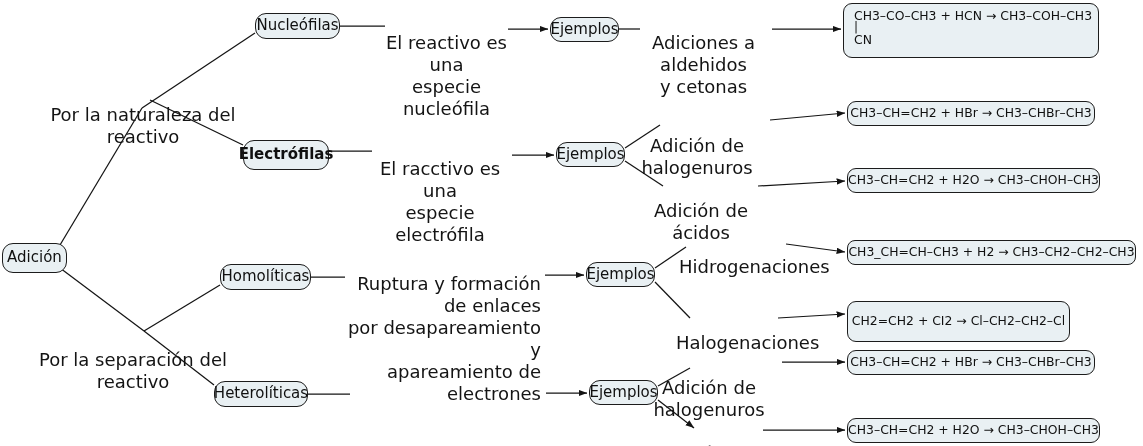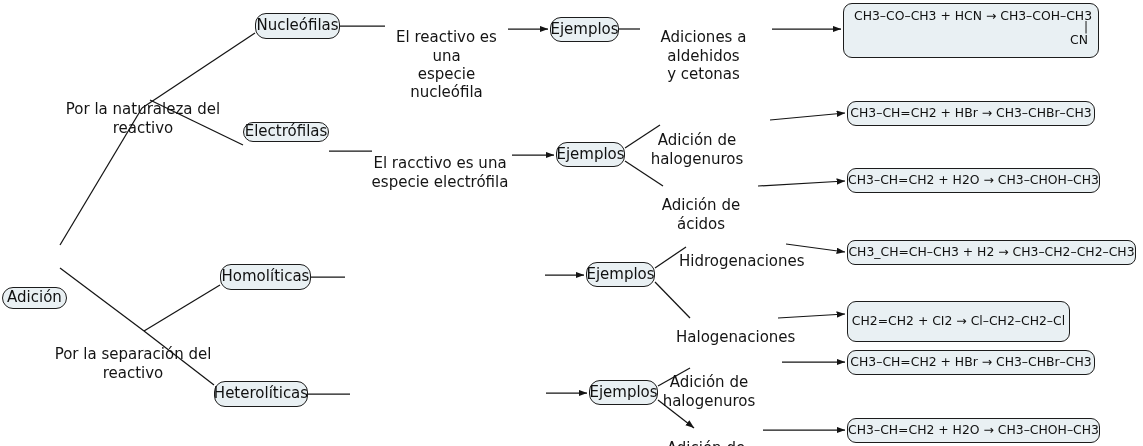--- a/index.html
+++ b/index.html
@@ -42,38 +42,38 @@
     white-space: nowrap;
   }
   .node.formula {
     border-radius: 9px;
     font-size: 12.4px;
     padding: 0 9px;
   }
   .node.formula.multiline {
     display: block;
     padding: 5px 10px 6px 10px;
-    text-align: right;
+    text-align: left;
     line-height: 1.12;
   }
   .node.formula.multiline .fline {
     display: block;
     white-space: nowrap;
   }
   .node.formula.multiline .fline.bond {
     line-height: 0.78;
     font-size: 12px;
   }
   .node.formula.multiline .fline.sub {
     line-height: 1.25;
   }
   .link-label {
     position: absolute;
     color: #141414;
-    font-size: 15px;
+    font-size: 18px;
     line-height: 1.22;
     text-align: center;
     white-space: pre-line;
     background: transparent;
   }
   .link-label.right {
     text-align: right;
   }
 </style>
 </head>
@@ -124,35 +124,35 @@
       <path d="M 786,244 L 845,252" marker-end="url(#arrow)"></path>
       <path d="M 778,318 L 845,314" marker-end="url(#arrow)"></path>
 
       <path d="M 658,386 L 690,368"></path>
       <path d="M 658,400 L 694,428" marker-end="url(#arrow)"></path>
       <path d="M 782,362 L 845,362" marker-end="url(#arrow)"></path>
       <path d="M 763,430 L 845,430" marker-end="url(#arrow)"></path>
     </g>
   </svg>
 
-  <div class="node" style="left:2px; top:243px; width:65px; height:22px;margin-top:44px;">
+  <div class="node" style="left:2px; top:243px; width:65px; height:30px;">
     <span>Adición</span>
   </div>
 
   <div class="link-label" style="left:48px; top:82px; width:190px;">
     <span>Por la naturaleza del reactivo</span>
   </div>
   <div class="link-label" style="left:37px; top:327px; width:192px;">
     <span>Por la separación del reactivo</span>
   </div>
 
   <div class="node" style="left:255px; top:13px; width:85px; height:26px;">
     <span>Nucleófilas</span>
   </div>
-  <div class="node" style="left:243px; top:122px; width:86px; height:20px;">
+  <div class="node" style="left:243px; top:140px; width:86px; height:30px;font-weight:bold;">
     <span>Electrófilas</span>
   </div>
   <div class="node" style="left:220px; top:264px; width:91px; height:26px;">
     <span>Homolíticas</span>
   </div>
   <div class="node" style="left:214px; top:381px; width:94px; height:26px;">
     <span>Heterolíticas</span>
   </div>
 
   <div class="node" style="left:550px; top:17px; width:69px; height:25px;">
@@ -168,20 +168,25 @@
     <span>Ejemplos</span>
   </div>
 
   <div class="link-label" style="left:385px; top:10px; width:123px;">
     <span>El reactivo es una
 especie nucleófila</span>
   </div>
   <div class="link-label" style="left:370px; top:136px; width:140px;">
     <span>El racctivo es una
 especie electrófila</span>
+  </div>
+  <div class="link-label right" style="left:345px; top:251px; width:196px;">
+    <span>Ruptura y formación de enlaces
+por desapareamiento y
+apareamiento de electrones</span>
   </div>
   <div class="link-label" style="left:637px; top:10px; width:133px;">
     <span>Adiciones a aldehidos
 y cetonas</span>
   </div>
   <div class="link-label" style="left:626px; top:113px; width:142px;">
     <span>Adición de halogenuros</span>
   </div>
   <div class="link-label" style="left:646px; top:178px; width:110px;">
     <span>Adición de ácidos</span>

